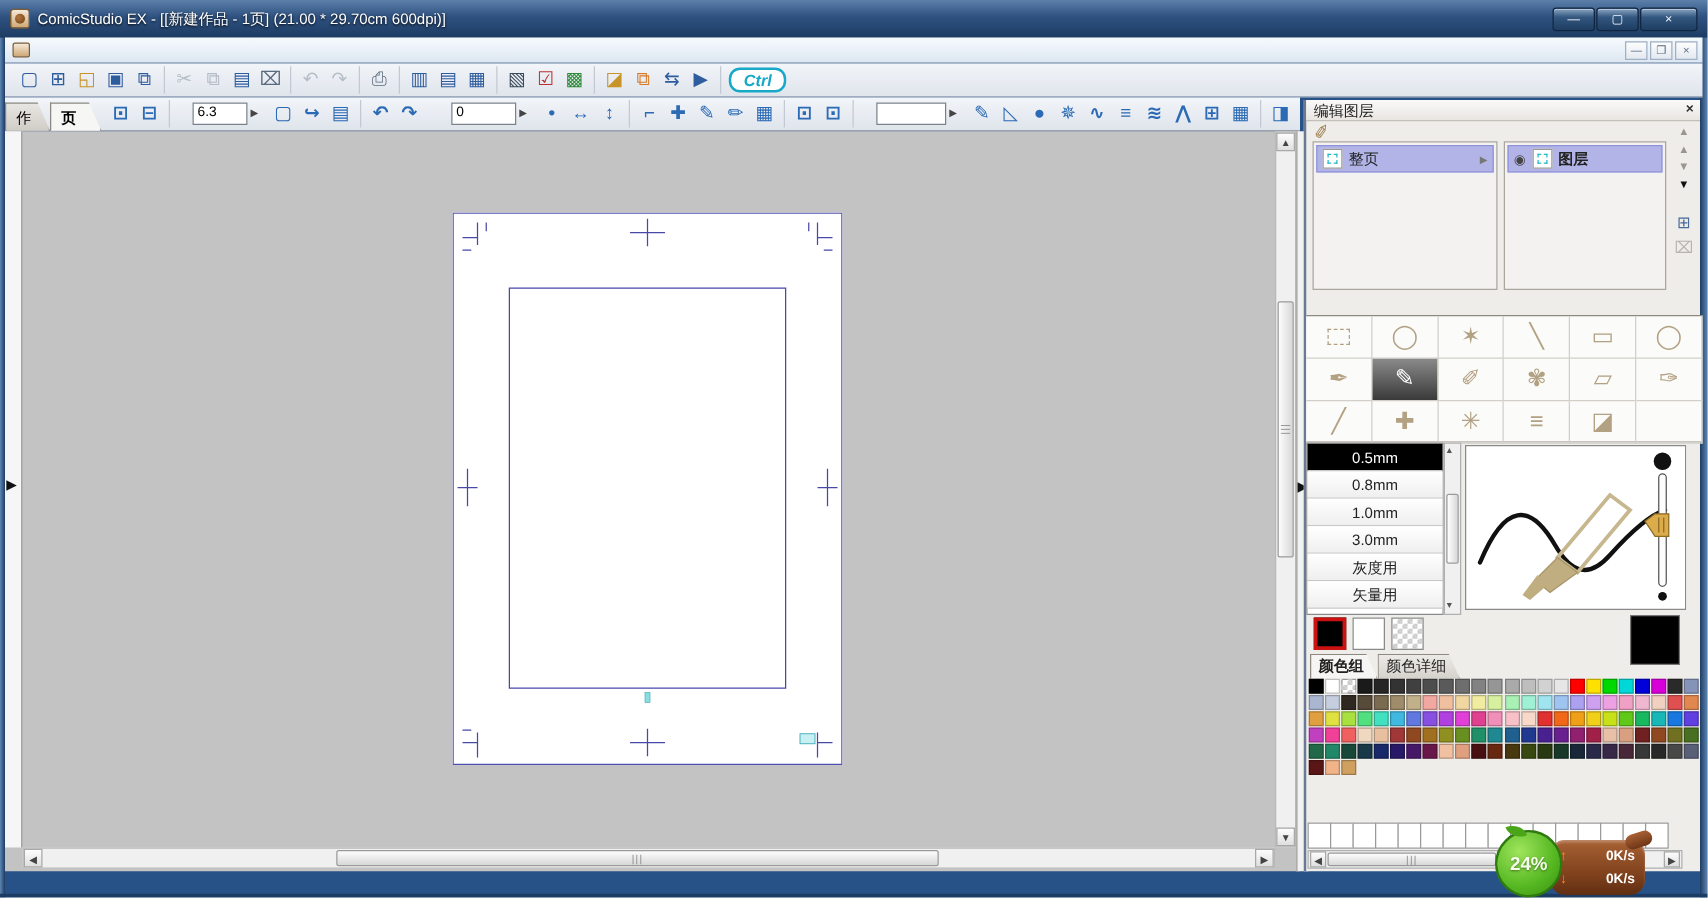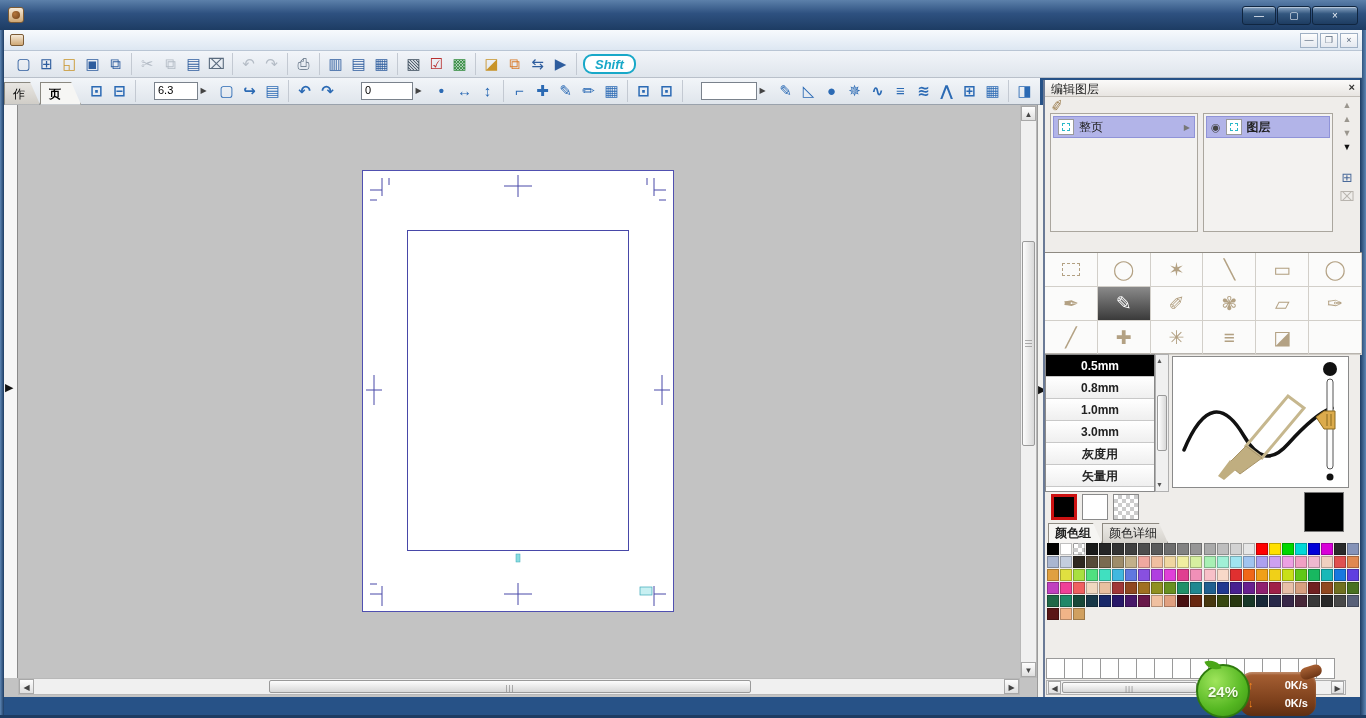--- a/index.html
+++ b/index.html
@@ -115,21 +115,21 @@
   #tool-grid { position:absolute; left:0px; top:172px; width:317px; height:102px; background:#fbfbfa;
     border-top:1px solid #8e8a82; border-bottom:1px solid #b8b4ae;
     display:grid; grid-template-columns:repeat(6,1fr); grid-auto-rows:34px; }
   .tool-cell { border-right:1px solid #d2cfc9; border-bottom:1px solid #d2cfc9; display:flex; align-items:center; justify-content:center;
     font-size:19px; color:#b3a183; }
   .tool-cell.sel { background:linear-gradient(#8a8a8a,#3a3a3a); color:#fff; }
   .dashedbox { width:18px; height:13px; border:1px dashed #b3a183; }
 
   #pen-sizes { position:absolute; left:0; top:274px; width:110px; height:138px; background:#fff; border:1px solid #8a8a8a; }
   .pen-size { height:22px; line-height:22px; text-align:center; font-size:12px; border-bottom:1px solid #c8c8c8;
-    background:linear-gradient(#fff,#efefef);font-weight:bold; }
+    background:linear-gradient(#fff,#efefef); }
   .pen-size.sel { background:#000; color:#fff; }
   #pen-scroll { position:absolute; left:110px; top:274px; width:14px; height:138px; background:#f0f0f0; border:1px solid #b0b0b0; }
   #pen-scroll .arrow { position:static; display:block; width:100%; height:12px; line-height:12px; border:none; background:none; font-size:7px; color:#555; }
   #pen-scroll .pthumb { position:absolute; left:1px; top:40px; width:10px; height:56px; background:linear-gradient(90deg,#fff,#d8d8d8);
     border:1px solid #9a9a9a; border-radius:2px; }
   #preview { position:absolute; left:127px; top:276px; width:177px; height:132px; }
 
   #main-colors { position:absolute; left:6px; top:414px; display:flex; gap:5px; }
   .swatch { width:26px; height:26px; border:1px solid #8a8a8a; }
   .swatch.sel { border:3px solid #cc1111; }
@@ -176,20 +176,21 @@
 </style>
 </head>
 <body>
 
 <div id="app">
   <div id="border-left"></div>
   <div id="border-right"></div>
 
   <div id="titlebar">
     <div id="app-icon"></div>
+    <span id="title-text">ComicStudio EX - [[新建作品 - 1页] (21.00 * 29.70cm 600dpi)]</span>
     <div id="win-btns">
       <div class="win-btn min">—</div>
       <div class="win-btn max">▢</div>
       <div class="win-btn close">×</div>
     </div>
   </div>
 
   <div id="menubar">
     <div id="menu-icon"></div>
     <div id="mdi-btns">
@@ -229,21 +230,21 @@
         <span class="tb-btn t-dark">▧</span>
         <span class="tb-btn t-red">☑</span>
         <span class="tb-btn t-green">▩</span>
       </div>
       <div class="tb-group">
         <span class="tb-btn t-gold">◪</span>
         <span class="tb-btn t-orange">⧉</span>
         <span class="tb-btn">⇆</span>
         <span class="tb-btn">▶</span>
       </div>
-      <span id="clip-btn">Shift</span>
+      <span id="clip-btn">Ctrl</span>
     </div>
 
   <div id="toolbar2">
     <div class="doc-tab"><span>作品</span></div>
     <div class="doc-tab active"><span>页面</span><span class="tab-close">×</span></div>
     <div class="tb-group" id="tb2-g1">
         <span class="tb-btn blue2">⊡</span>
         <span class="tb-btn blue2">⊟</span>
       </div>
     <div class="tb2-input">

